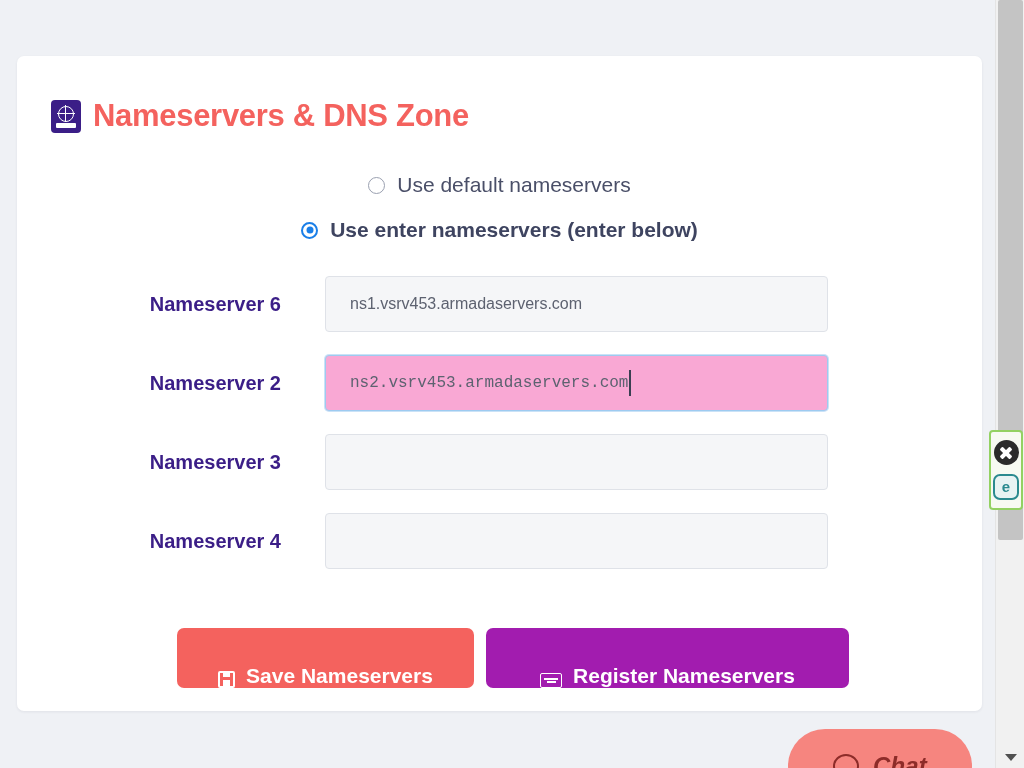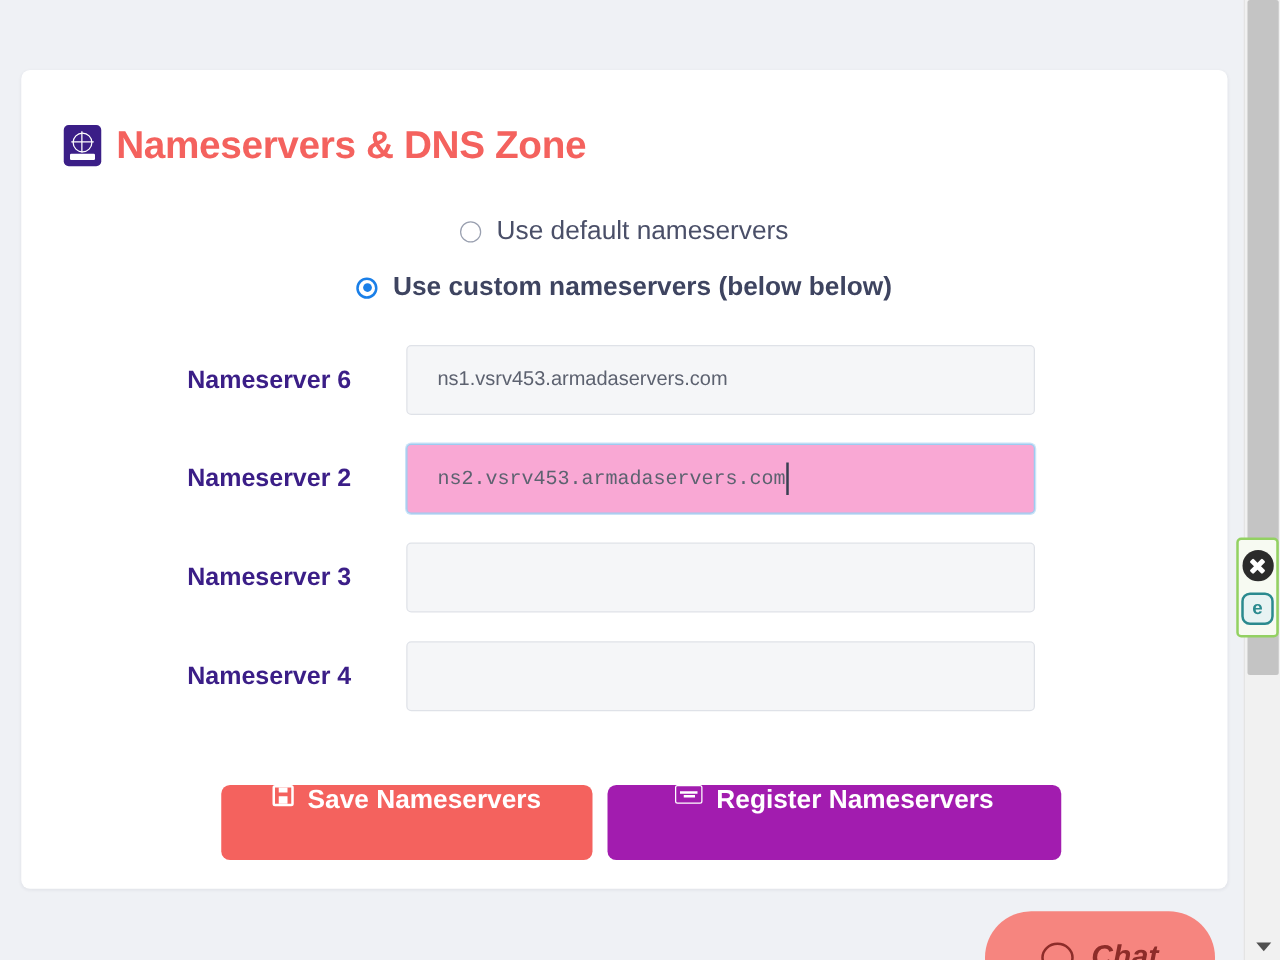--- a/index.html
+++ b/index.html
@@ -189,21 +189,21 @@
     position: absolute;
     left: 160px; top: 572px;
     display: flex;
     gap: 12px;
   }
   .btn {
     height: 60px;
     border: none;
     border-radius: 7px;
     display: flex;
-    align-items: flex-start;
+    align-items: flex-end;
     justify-content: center;
     gap: 11px;
     padding: 0 26px;
     font-size: 21px;
     font-weight: 700;
     color: #ffffff;
     font-family: "Liberation Sans", sans-serif;
     cursor: pointer;
     white-space: nowrap;
   }
@@ -395,21 +395,21 @@
 
       <div class="radio-group">
 
         <div class="radio-row">
           <span class="radio off"></span>
           <span class="radio-label">Use default nameservers</span>
         </div>
 
         <div class="radio-row">
           <span class="radio on"></span>
-          <span class="radio-label selected">Use custom nameservers (below below)</span>
+          <span class="radio-label selected">Use enter nameservers (enter below)</span>
         </div>
 
       </div>
 
       <div class="ns-rows">
 
         <div class="ns-row">
           <div class="ns-label">Nameserver 6</div>
           <div class="ns-input">
             <span class="val">ns1.vsrv453.armadaservers.com</span>

